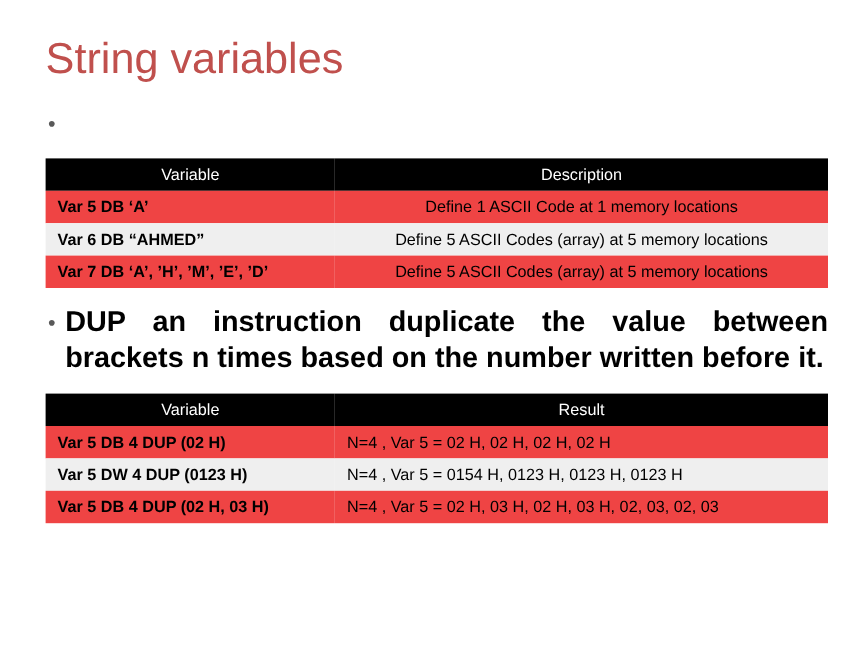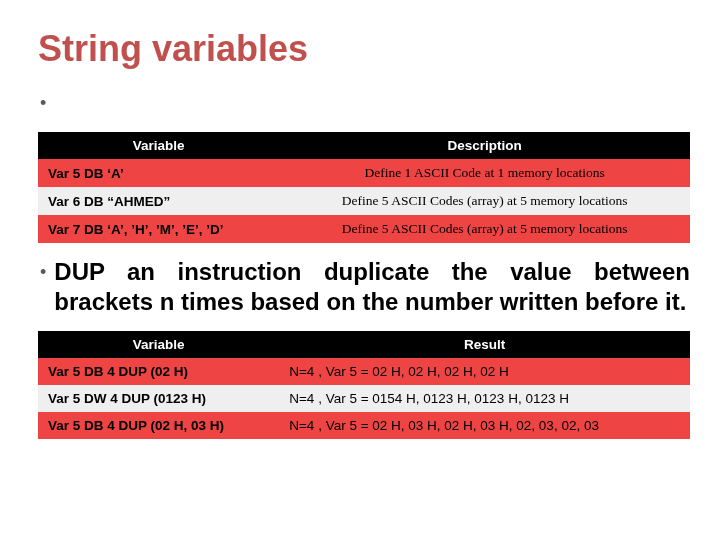--- a/index.html
+++ b/index.html
@@ -12,21 +12,21 @@
     color: #000;
     overflow: hidden;
   }
   .slide {
     padding: 18px 30px 0 38px;
     box-sizing: border-box;
   }
   .title {
     color: #c0504d;
     font-size: 36px;
-    font-weight: 700;
+    font-weight: 400;
     margin: 10px 0 18px 0;
   }
   .bullet-row {
     display: flex;
     align-items: flex-start;
     font-size: 24px;
     color: #000;
     margin: 0 0 14px 2px;
   }
   .bullet-dot {
@@ -45,34 +45,33 @@
   }
   table {
     width: 100%;
     border-collapse: collapse;
     font-size: 13.5px;
     margin-bottom: 14px;
   }
   th {
     background: #000000;
     color: #ffffff;
-    font-weight: bold;
+    font-weight: normal;
     padding: 6px 10px;
     text-align: center;
   }
   td {
     padding: 6px 10px;
   }
   td.left {
     font-weight: bold;
     text-align: left;
   }
   td.desc {
     text-align: center;
-    font-family: Liberation Serif, serif;
   }
   td.desc2 {
     text-align: left;
   }
   tr.odd {
     background: #ef4444;
   }
   tr.even {
     background: #efefef;
     margin-left: 40px;

